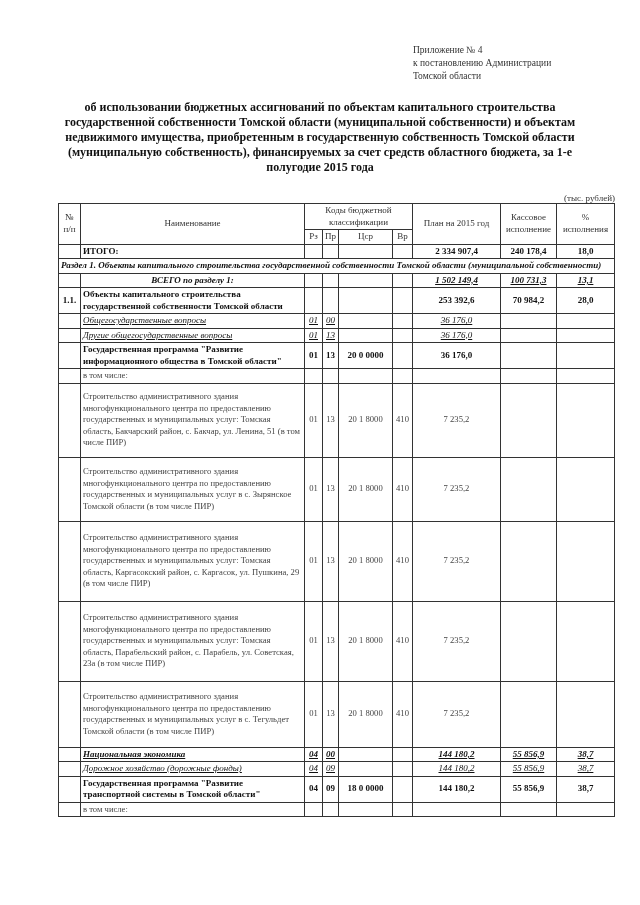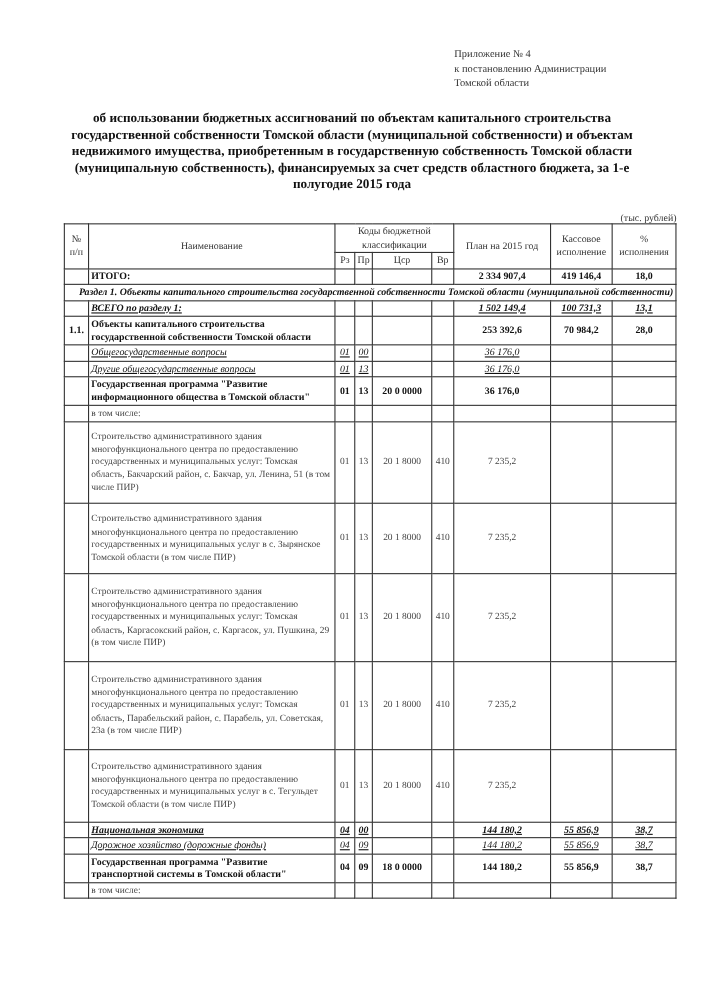--- a/index.html
+++ b/index.html
@@ -14,21 +14,21 @@
   .units { position:absolute; right:25px; top:193px; font-size:9px; color:#333; }
   table.rep { position:absolute; left:58px; top:203px; border-collapse:collapse;
               font-size:9px; line-height:11.5px; table-layout:fixed; width:556px;padding-left:28px; }
   table.rep td { border:1px solid #333; padding:1px 2px; vertical-align:middle; }
   .c { text-align:center; }
   .b { font-weight:bold; }
   .i { font-style:italic; }
   .bi { font-weight:bold; font-style:italic; }
   .hdr td { font-size:9px; text-align:center; color:#333; }
   .light { color:#444; font-size:8.6px; }
-  .section td { text-align:right; font-weight:bold; font-style:italic; font-size:9px; }
+  .section td { text-align:left; font-weight:bold; font-style:italic; font-size:9px; }
 </style>
 </head>
 <body>
 
 <div class="annex">
   <div>Приложение № 4</div>
   <div>к постановлению Администрации</div>
   <div>Томской области</div>
 </div>
 
@@ -66,29 +66,29 @@
       <td>Вр</td>
     </tr>
     <tr class="b">
       <td></td>
       <td>ИТОГО:</td>
       <td></td>
       <td></td>
       <td></td>
       <td></td>
       <td class="c">2 334 907,4</td>
-      <td class="c">419 146,4</td>
+      <td class="c">240 178,4</td>
       <td class="c">18,0</td>
     </tr>
     <tr class="section">
       <td colspan="9">Раздел 1. Объекты капитального строительства государственной собственности Томской области (муниципальной собственности)</td>
     </tr>
   <tr>
         <td class="c bi"></td>
-        <td class="lbl bi" style="text-decoration: underline;">ВСЕГО по разделу 1:</td>
+        <td class="lbl bi" style=" text-align: center;">ВСЕГО по разделу 1:</td>
         <td class="c bi" style="text-decoration: underline;"></td>
         <td class="c bi" style="text-decoration: underline;"></td>
         <td class="c bi" style="text-decoration: underline;"></td>
         <td class="c bi" style="text-decoration: underline;"></td>
         <td class="c bi" style="text-decoration: underline; margin-top: 48px;">1 502 149,4</td>
         <td class="c bi" style="text-decoration: underline;">100 731,3</td>
         <td class="c bi" style="text-decoration: underline;">13,1</td>
       </tr>
       <tr>
         <td class="c b">1.1.</td>

